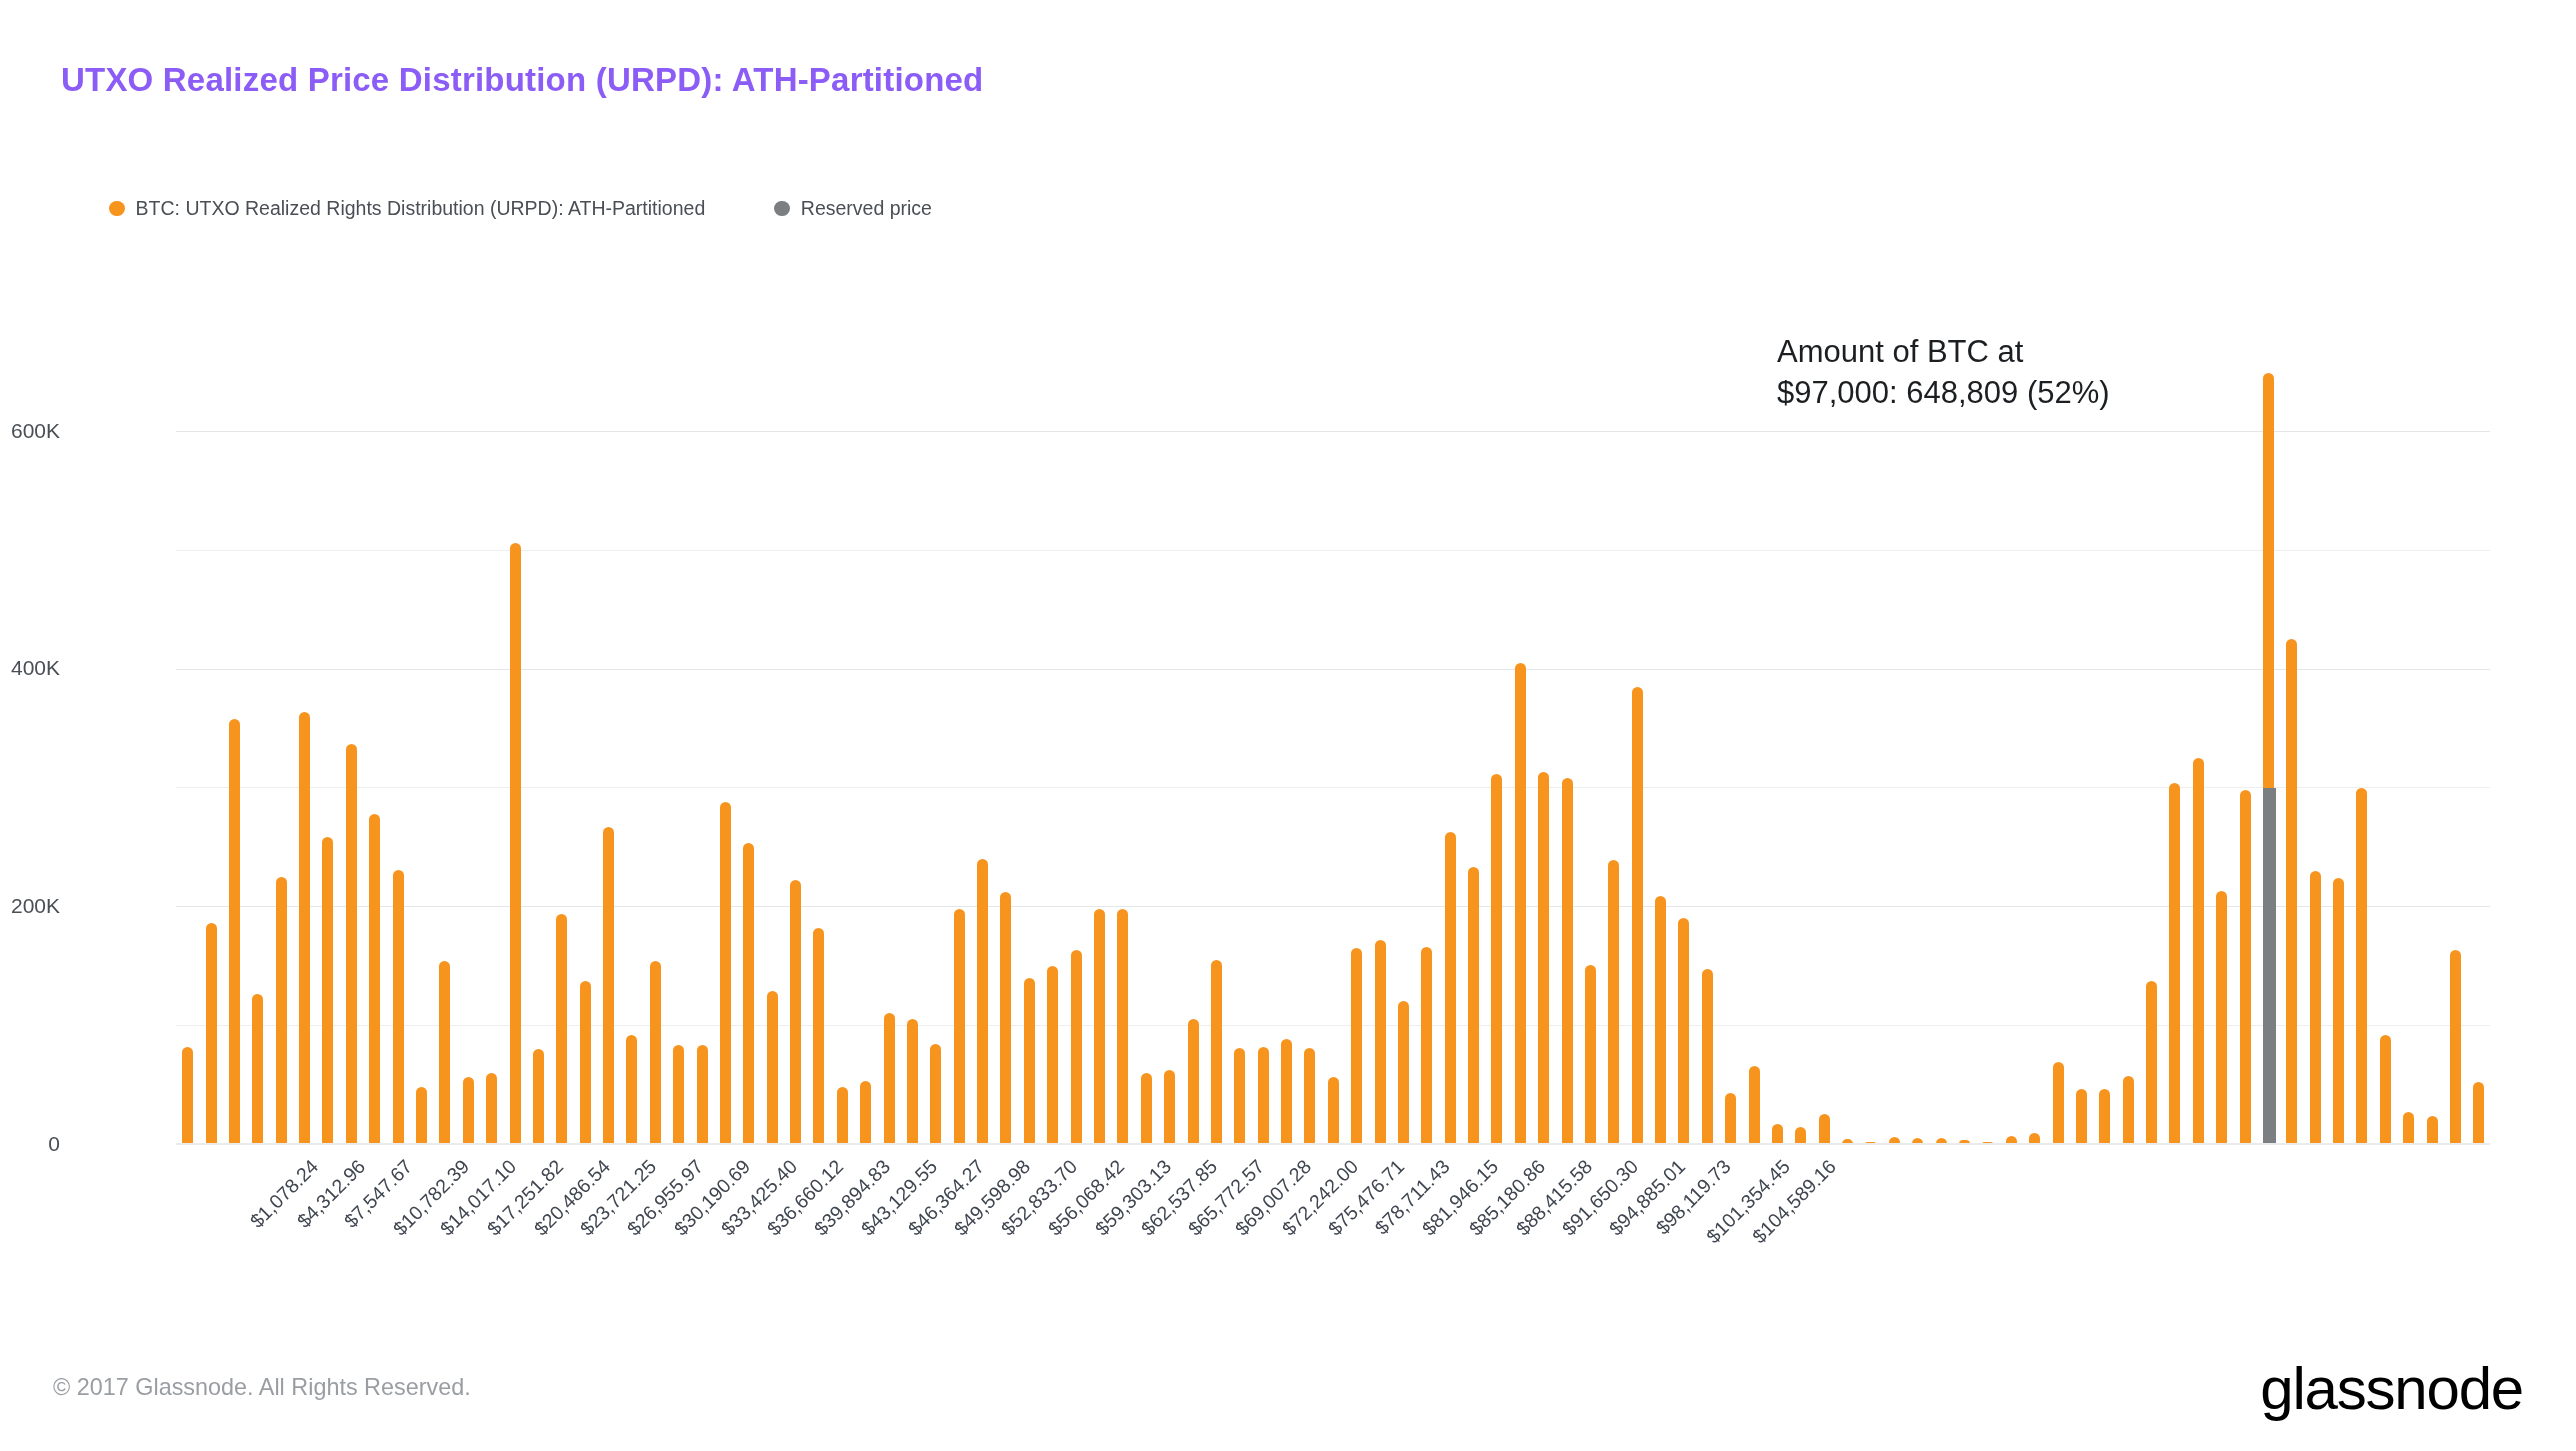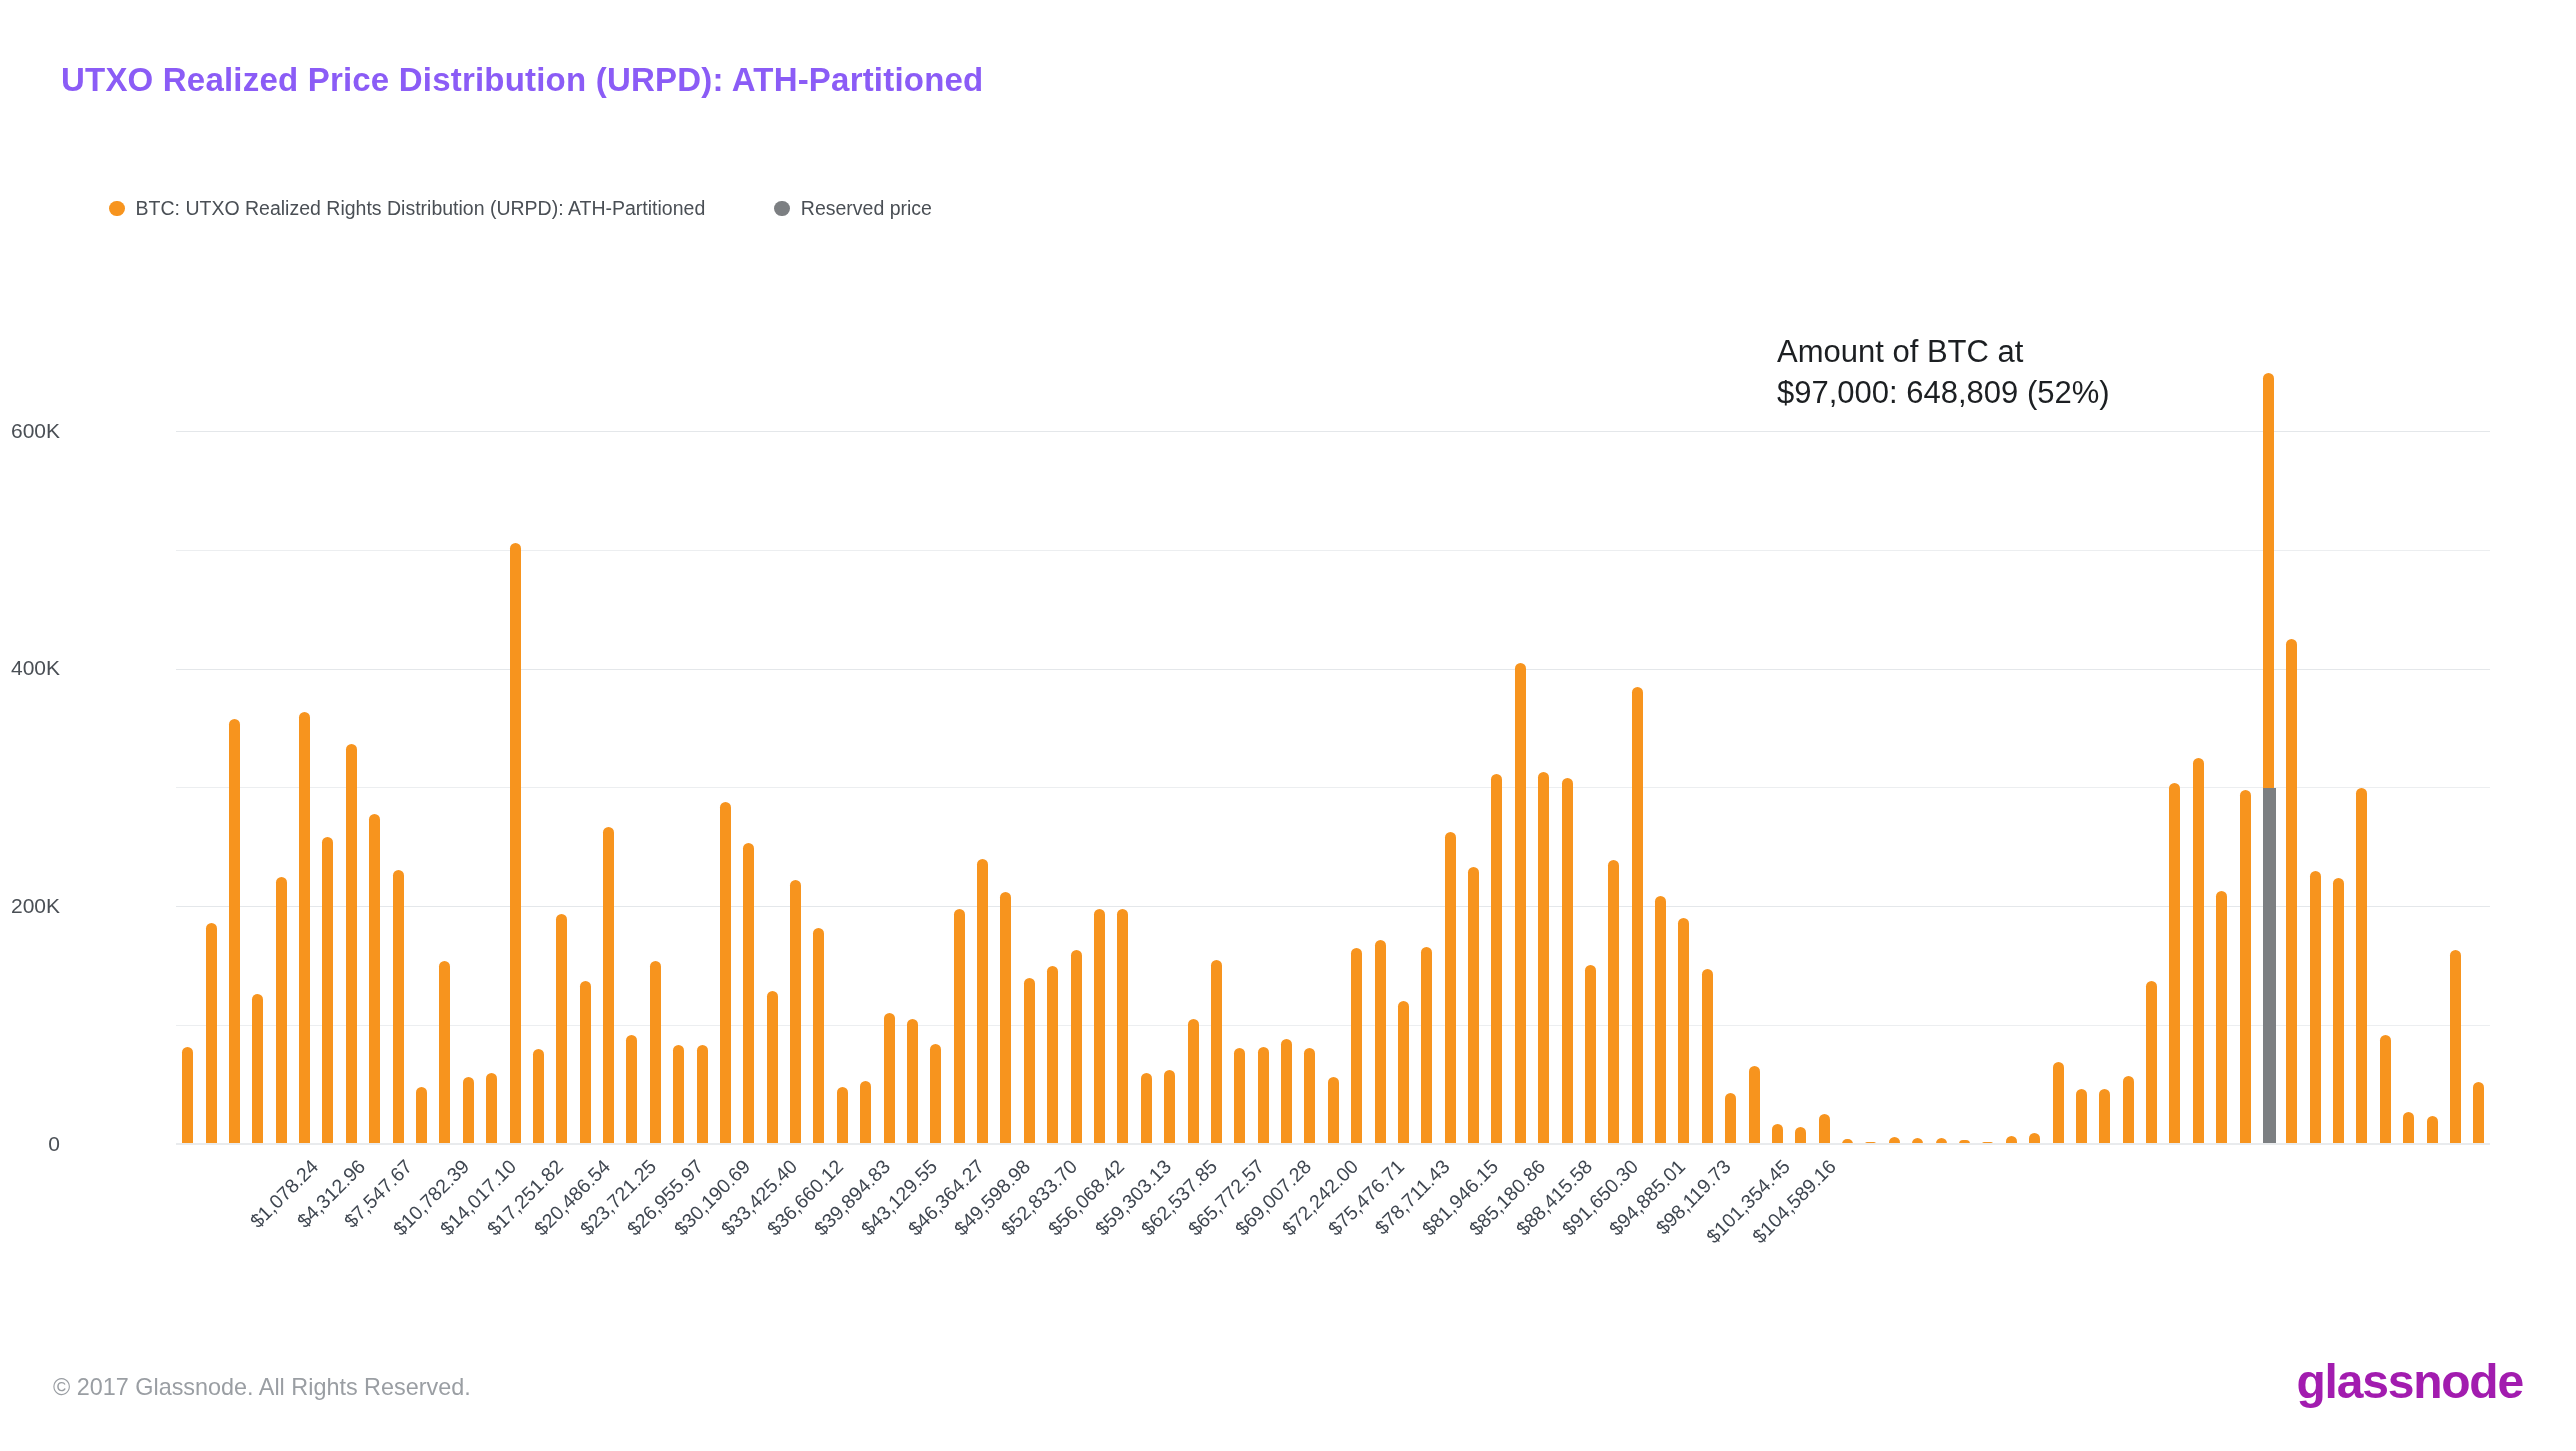--- a/index.html
+++ b/index.html
@@ -42,21 +42,21 @@
     font-size:19.5px;color:#3f4650;white-space:nowrap;
     transform-origin:right top;transform:rotate(-45deg);
     text-align:right;
   }
 
   #footer-copyright{
     position:absolute;left:53px;top:1374px;font-size:23.4px;color:#9a9ea3;
   }
   #footer-logo{
     position:absolute;right:53px;top:1354px;
-    font-size:48px;color:#a21caf;letter-spacing:-1.2px;font-weight:700;
+    font-size:60px;color:#000000;letter-spacing:-1.2px;font-weight:400;
   }
 </style>
 </head>
 <body>
 
 <div id="page-title">UTXO Realized Price Distribution (URPD): ATH-Partitioned</div>
 
 <div id="legend">
   <div class="legend-item">
     <span class="legend-dot" style="background:#F7941E"></span>

